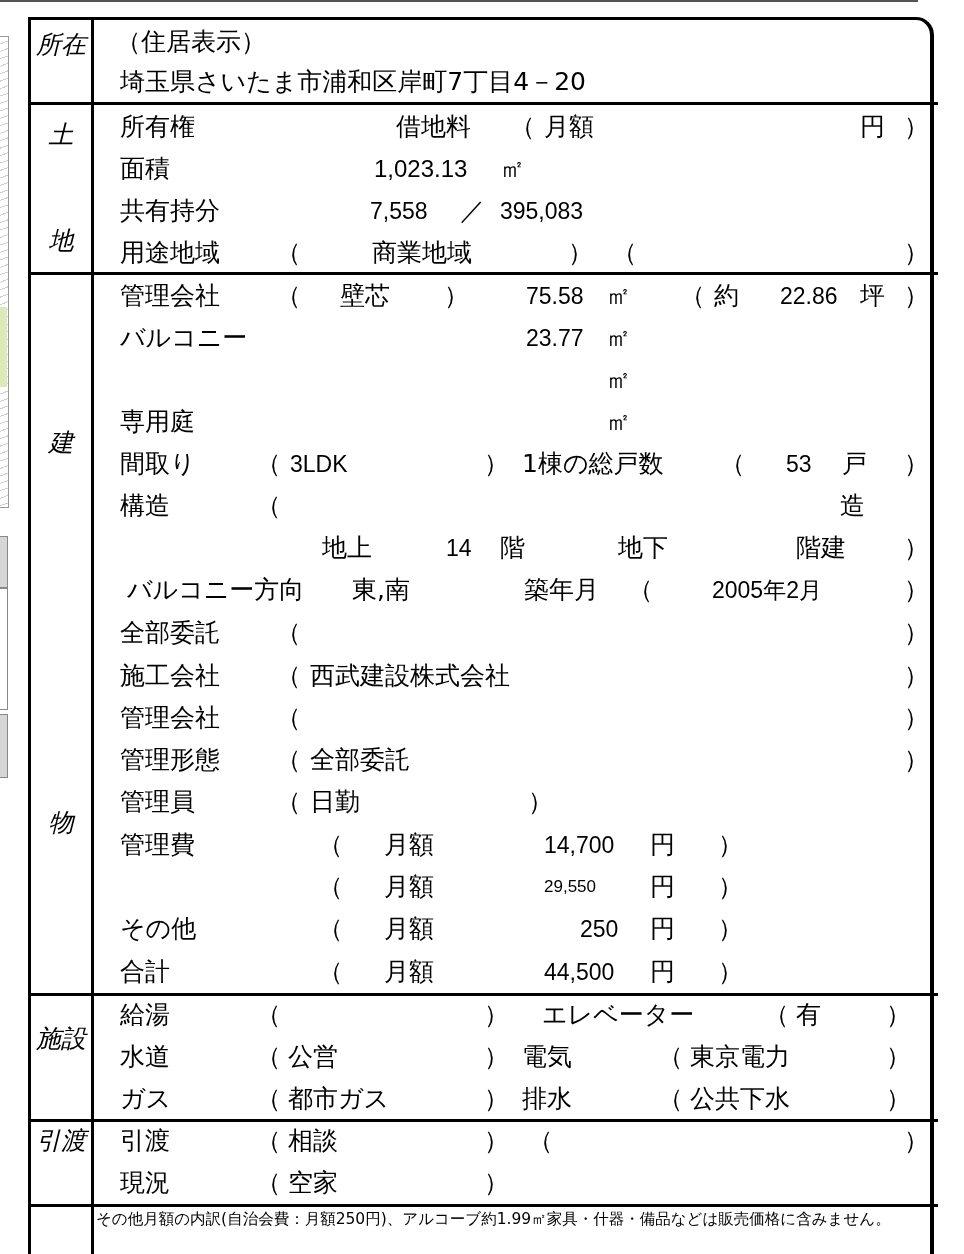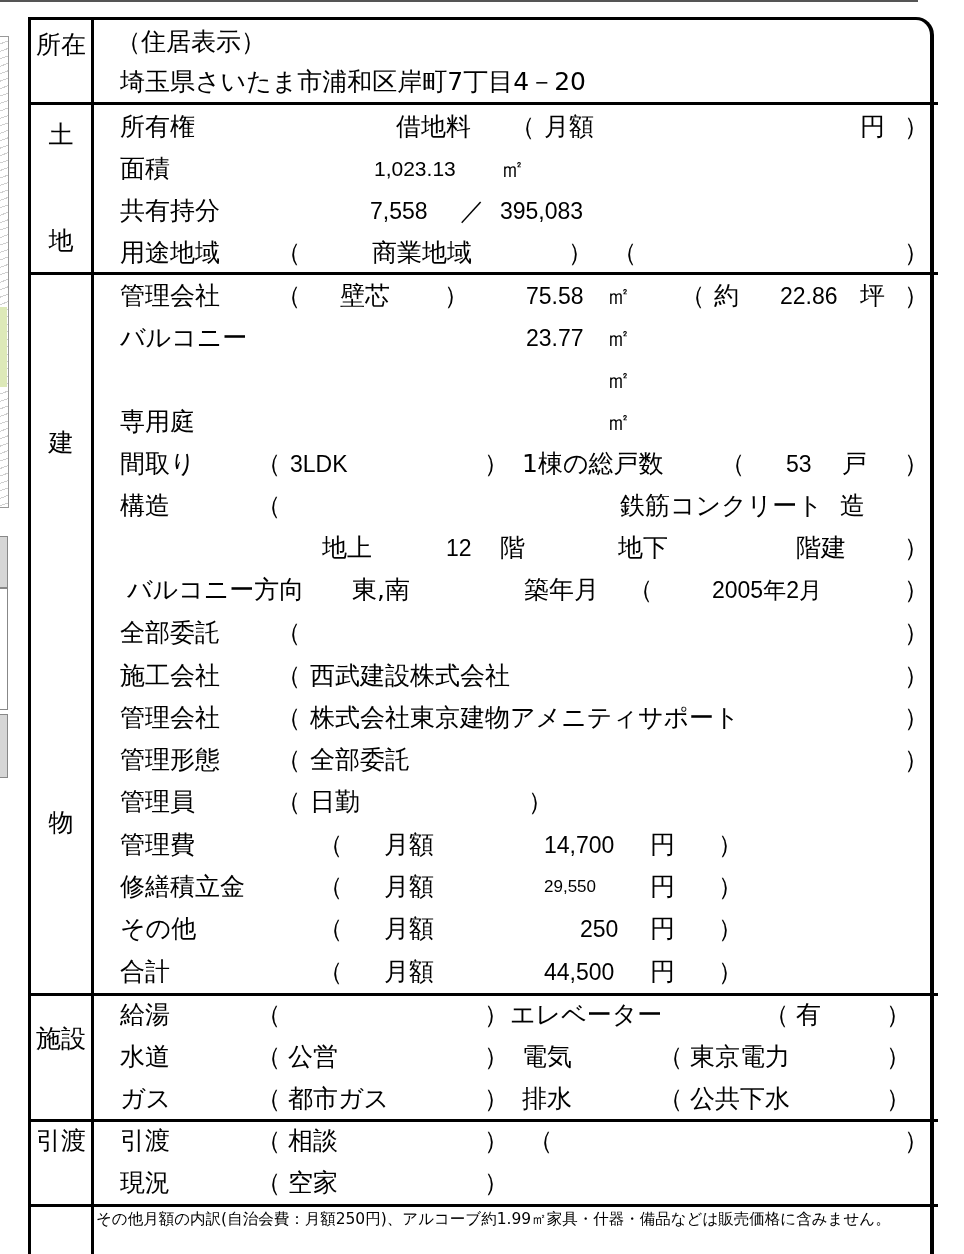--- a/index.html
+++ b/index.html
@@ -14,21 +14,21 @@
   .mapblock2 { position:absolute; left:0; top:588px; width:7px; height:120px; border:1px solid #888; border-left:none; }
   .mapblock3 { position:absolute; left:0; top:714px; width:7px; height:62px; background:#d6d6d6; border:1px solid #888; border-left:none; }
 
   .frame { position:absolute; left:28px; top:17px; width:906px; height:1240px;
            border-left:3px solid #000; border-top:3px solid #000; border-right:4px solid #000;
            border-top-right-radius:18px; box-sizing:border-box; }
   .labelcol-line { position:absolute; left:91px; top:17px; width:3px; height:1240px; background:#000; }
   .hline { position:absolute; left:28px; width:910px; height:3px; background:#000; }
 
   .sec-label { position:absolute; left:31px; width:60px; font-size:25px; line-height:30px;
-               text-align:center; font-weight:normal; }
+               text-align:center; font-weight:normal;font-style:italic; }
 
   .row { position:absolute; left:0; height:42px; width:964px; }
   .t { position:absolute; font-size:25px; line-height:42px; white-space:pre; top:0; }
   .num { font-family:"Liberation Sans", sans-serif; }
   .note { position:absolute; left:96px; top:1208px; width:840px; font-size:15.5px; line-height:22px; }
 </style>
 </head>
 <body>
 
 <div class="topline"></div>
@@ -67,21 +67,21 @@
 <div class="row" style="top:106px">
   <span class="t" style="left:120px">所有権</span>
   <span class="t" style="left:396px">借地料</span>
   <span class="t" style="left:510px">（</span>
   <span class="t" style="left:544px">月額</span>
   <span class="t" style="left:860px">円</span>
   <span class="t" style="left:904px">）</span>
 </div>
 <div class="row" style="top:148px">
   <span class="t" style="left:120px">面積</span>
-  <span class="t num" style="left:374px; font-size:21px">1,023.13</span>
+  <span class="t num" style="left:374px; font-size:24px">1,023.13</span>
   <span class="t" style="left:500px">㎡</span>
 </div>
 <div class="row" style="top:190px">
   <span class="t" style="left:120px">共有持分</span>
   <span class="t num" style="left:370px; font-size:23px">7,558</span>
   <span class="t" style="left:460px">／</span>
   <span class="t num" style="left:500px; font-size:23px">395,083</span>
 </div>
 <div class="row" style="top:232px">
   <span class="t" style="left:120px">用途地域</span>
@@ -124,26 +124,25 @@
   <span class="t" style="left:484px">）</span>
   <span class="t" style="left:522px">1棟の総戸数</span>
   <span class="t" style="left:720px">（</span>
   <span class="t num" style="left:786px; font-size:23px">53</span>
   <span class="t" style="left:842px">戸</span>
   <span class="t" style="left:904px">）</span>
 </div>
 <div class="row" style="top:485px">
   <span class="t" style="left:120px">構造</span>
   <span class="t" style="left:256px">（</span>
-  <span class="t" style="left:620px">鉄筋コンクリート</span>
   <span class="t" style="left:840px">造</span>
 </div>
 <div class="row" style="top:527px">
   <span class="t" style="left:322px">地上</span>
-  <span class="t num" style="left:446px; font-size:23px">12</span>
+  <span class="t num" style="left:446px; font-size:23px">14</span>
   <span class="t" style="left:500px">階</span>
   <span class="t" style="left:618px">地下</span>
   <span class="t" style="left:796px">階建</span>
   <span class="t" style="left:904px">）</span>
 </div>
 <div class="row" style="top:569px">
   <span class="t" style="left:127px">バルコニー方向</span>
   <span class="t" style="left:352px">東,南</span>
   <span class="t" style="left:524px">築年月</span>
   <span class="t" style="left:628px">（</span>
@@ -157,21 +156,20 @@
 </div>
 <div class="row" style="top:655px">
   <span class="t" style="left:120px">施工会社</span>
   <span class="t" style="left:276px">（</span>
   <span class="t" style="left:310px">西武建設株式会社</span>
   <span class="t" style="left:904px">）</span>
 </div>
 <div class="row" style="top:697px">
   <span class="t" style="left:120px">管理会社</span>
   <span class="t" style="left:276px">（</span>
-  <span class="t" style="left:310px">株式会社東京建物アメニティサポート</span>
   <span class="t" style="left:904px">）</span>
 </div>
 <div class="row" style="top:739px">
   <span class="t" style="left:120px">管理形態</span>
   <span class="t" style="left:276px">（</span>
   <span class="t" style="left:310px">全部委託</span>
   <span class="t" style="left:904px">）</span>
 </div>
 <div class="row" style="top:781px">
   <span class="t" style="left:120px">管理員</span>
@@ -182,21 +180,20 @@
 
 <div class="row" style="top:824px">
   <span class="t" style="left:120px">管理費</span>
   <span class="t" style="left:318px">（</span>
   <span class="t" style="left:384px">月額</span>
   <span class="t num" style="left:544px; font-size:23px">14,700</span>
   <span class="t" style="left:650px">円</span>
   <span class="t" style="left:718px">）</span>
 </div>
 <div class="row" style="top:866px">
-  <span class="t" style="left:120px">修繕積立金</span>
   <span class="t" style="left:318px">（</span>
   <span class="t" style="left:384px">月額</span>
   <span class="t num" style="left:544px; font-size:17px">29,550</span>
   <span class="t" style="left:650px">円</span>
   <span class="t" style="left:718px">）</span>
 </div>
 <div class="row" style="top:908px">
   <span class="t" style="left:120px">その他</span>
   <span class="t" style="left:318px">（</span>
   <span class="t" style="left:384px">月額</span>
@@ -210,21 +207,21 @@
   <span class="t" style="left:384px">月額</span>
   <span class="t num" style="left:544px; font-size:23px">44,500</span>
   <span class="t" style="left:650px">円</span>
   <span class="t" style="left:718px">）</span>
 </div>
 
 <div class="row" style="top:994px">
   <span class="t" style="left:120px">給湯</span>
   <span class="t" style="left:256px">（</span>
   <span class="t" style="left:484px">）</span>
-  <span class="t" style="left:510px">エレベーター</span>
+  <span class="t" style="left:542px">エレベーター</span>
   <span class="t" style="left:764px">（</span>
   <span class="t" style="left:796px">有</span>
   <span class="t" style="left:886px">）</span>
 </div>
 <div class="row" style="top:1036px">
   <span class="t" style="left:120px">水道</span>
   <span class="t" style="left:256px">（</span>
   <span class="t" style="left:288px">公営</span>
   <span class="t" style="left:484px">）</span>
   <span class="t" style="left:522px">電気</span>

